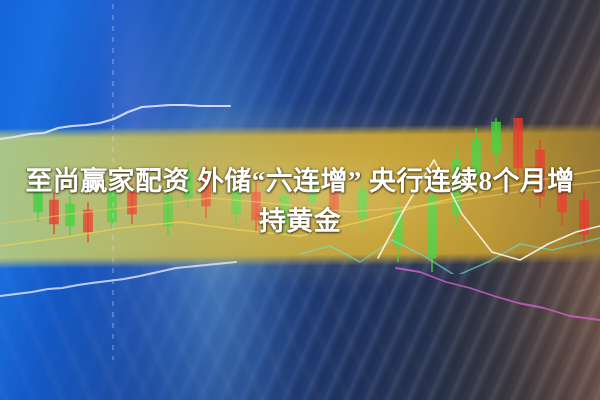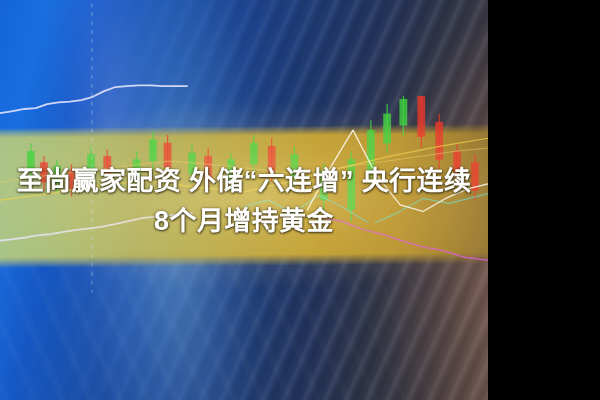--- a/index.html
+++ b/index.html
@@ -3,24 +3,24 @@
 <meta charset="utf-8">
 <title>News Banner</title>
 <style>
   html, body {
     margin: 0;
     padding: 0;
     background: #000;
   }
   #stage {
     position: relative;
-    width: 488px;
+    width: 600px;
     height: 400px;
     overflow: hidden;
-    font-family: Liberation Sans, sans-serif;
+    font-family: Liberation Serif, serif;
     background: #4d7c0f;
   }
   .layer {
     position: absolute;
     inset: 0;
     pointer-events: none;
   }
 
   
   #bg-base {

